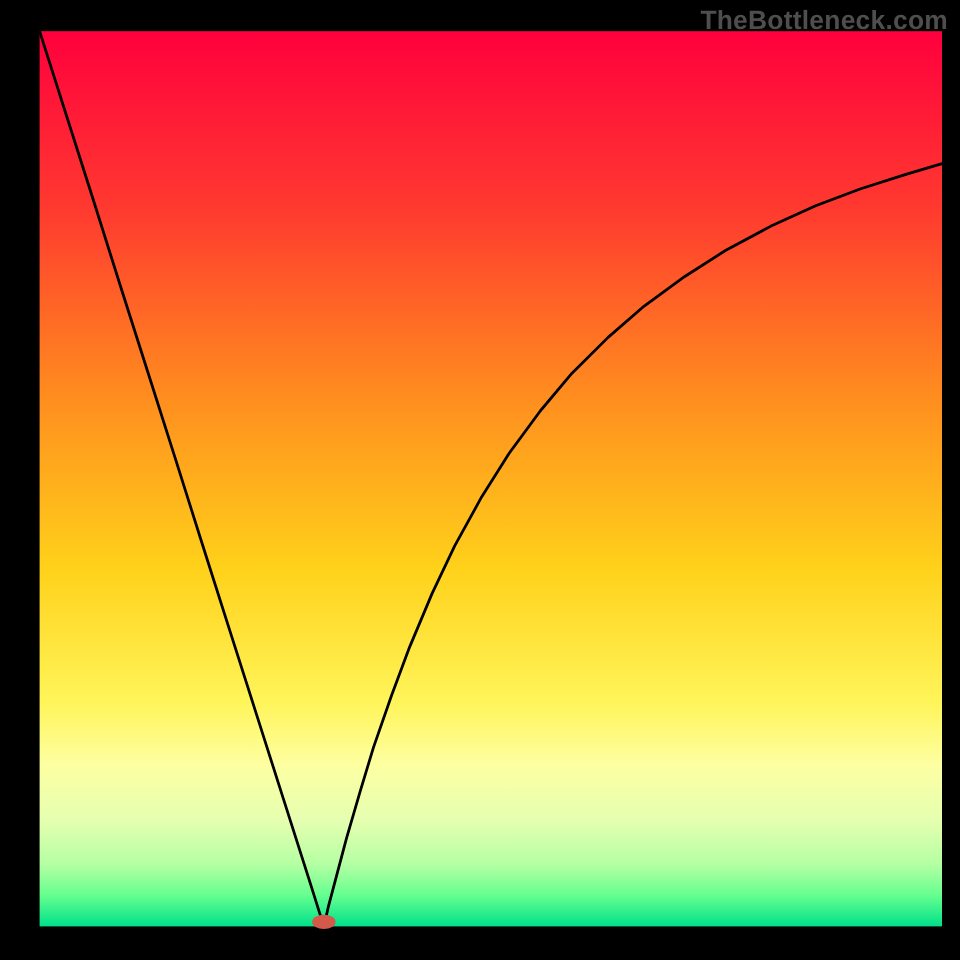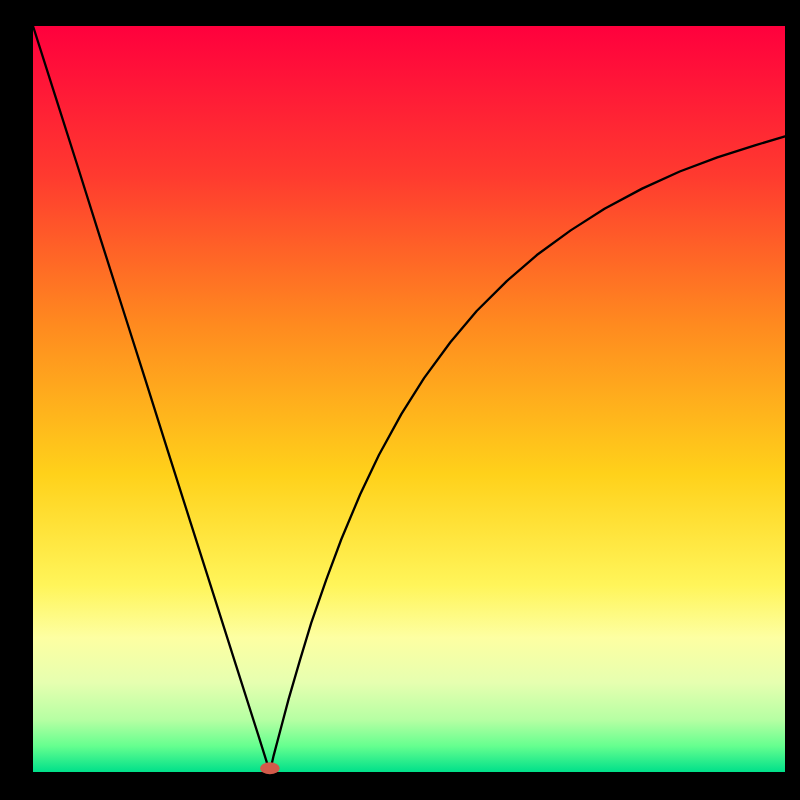--- a/index.html
+++ b/index.html
@@ -59,13 +59,14 @@
     </defs>
 
     <rect id="plot-rect" fill="url(#bg-grad)" x="33" y="26" width="752" height="746"></rect>
 
     <path id="left-branch" fill="none" stroke="#000" stroke-width="2.3" stroke-linecap="round" stroke-linejoin="round" d="M33.00 26.00 L55.56 96.87 L78.12 167.74 L100.68 239.36 L123.24 310.23 L145.80 381.10 L168.36 452.71 L190.92 523.58 L213.48 594.45 L236.04 665.32 L258.60 736.19 L266.12 760.06 L269.88 772.00"></path>
     <path id="right-curve" fill="none" stroke="#000" stroke-width="2.3" stroke-linecap="round" stroke-linejoin="round" d="M269.88 772.00 L273.64 755.59 L281.16 727.24 L288.68 698.89 L299.96 660.10 L311.24 622.80 L326.28 579.53 L341.32 539.25 L360.12 494.49 L378.92 454.95 L401.48 413.92 L424.04 378.11 L450.36 342.30 L476.68 310.97 L506.76 281.13 L536.84 255.02 L570.68 230.40 L604.52 208.77 L642.12 188.63 L679.72 171.47 L717.32 157.30 L754.92 145.36 L785.00 136.41"></path>
 
     <ellipse id="min-marker" cx="269.88" cy="768.27" rx="9.776" ry="5.968" fill="#d35a4a"></ellipse>
   </svg>
 
+  <div class="watermark">TheBottleneck.com</div>
 </div>
 
 </body></html>

